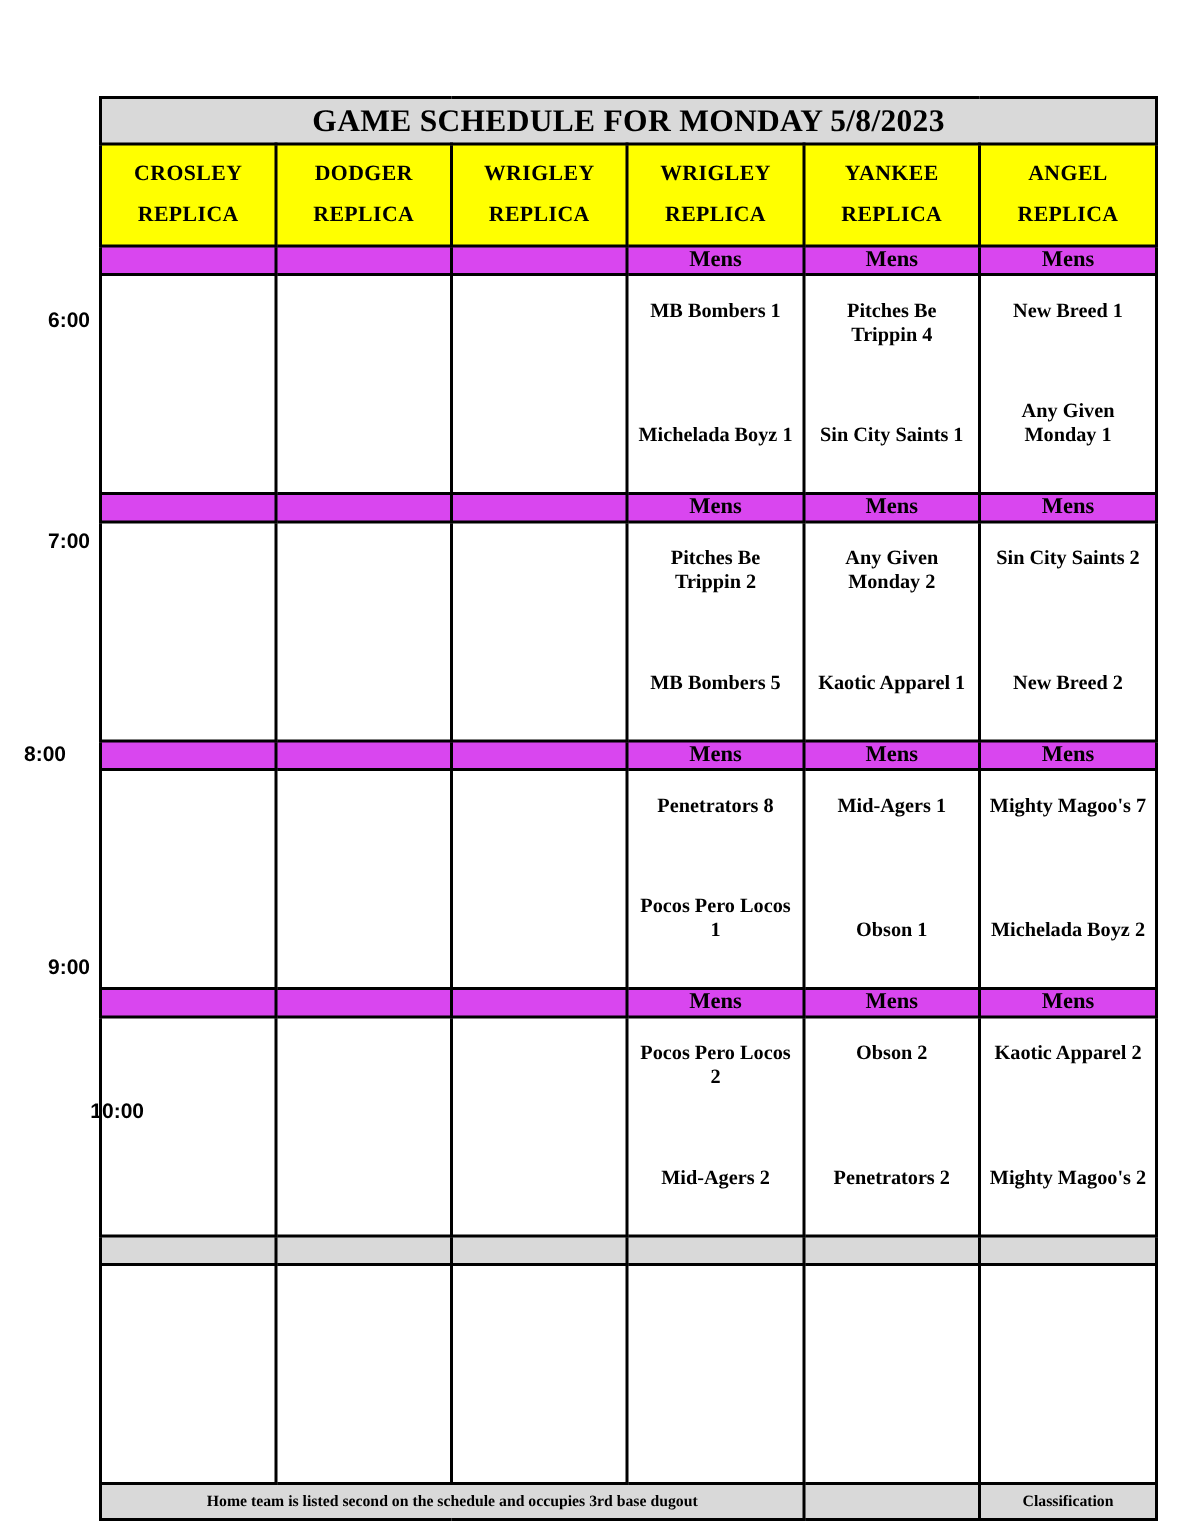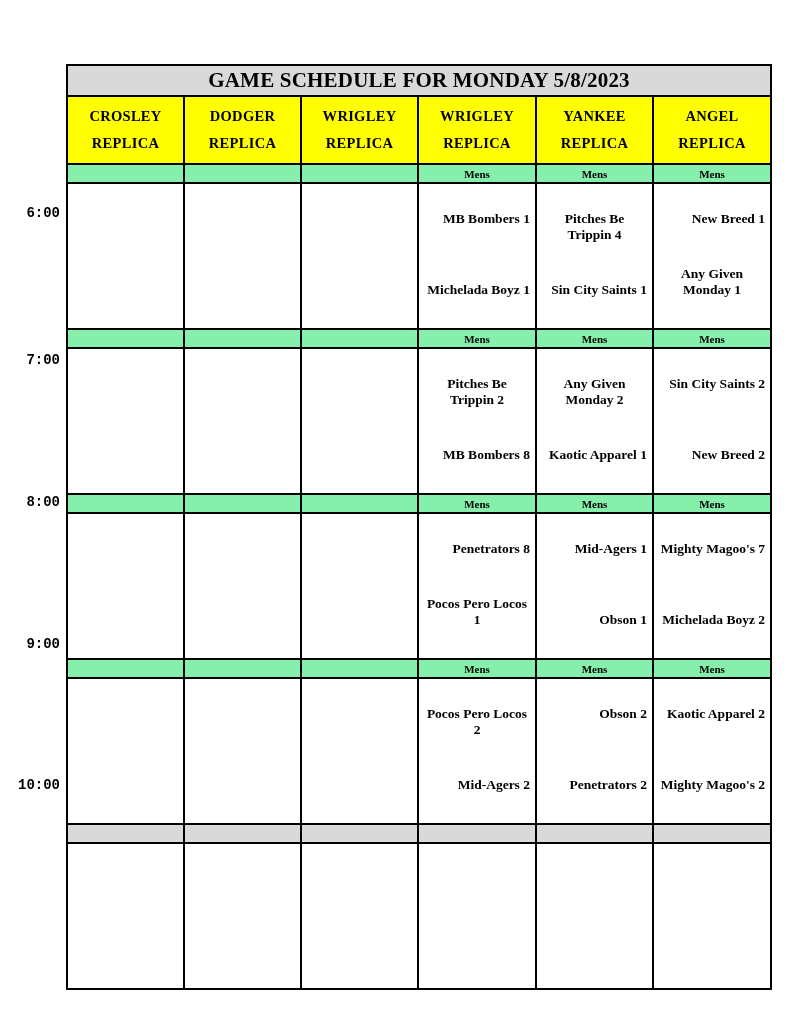--- a/index.html
+++ b/index.html
@@ -49,58 +49,57 @@
     font-size: 14.5px;
     height: 66px;
     line-height: 1.85;
     letter-spacing: 0.3px;
     margin-left: 39px;
   }
   .field-cell .ln {
     display: block;
   }
   .div-cell {
-    background: #86efac;
+    background: #d946ef;
     height: 17px;
-    font-size: 11px;
+    font-size: 15px;
     font-weight: bold;
   }
   .div-blank {
     background: #d9d9d9;
     height: 17px;
   }
   .game-cell {
     height: 124px;
     font-size: 13.5px;
     font-weight: bold;
     position: relative;
   }
   .game-inner {
     height: 144px;
     display: flex;
     flex-direction: column;
     justify-content: space-between;
     box-sizing: border-box;
-    padding: 27px 5px 30px 5px;
-    align-items: flex-end;
+    padding: 15px 5px 30px 5px;
   }
   .team {
     line-height: 1.18;
   }
   .empty-cell {
     height: 124px;
   }
   .hour-label {
     position: absolute;
     left: 0;
     width: 60px;
     text-align: right;
     font-size: 14px;
     font-weight: bold;
-    font-family: Liberation Mono, monospace;
+    font-family: Liberation Sans, sans-serif;
   }
   .footer-row td {
     height: 22px;
     background: #d9d9d9;
     font-size: 10.5px;
     font-weight: bold;
   }
   .footer-left {
     text-align: left;
     padding-left: 4px;
@@ -234,21 +233,21 @@
           </td>
           <td class="game-cell">
             <div class="game-inner">
               <div class="team"></div>
               <div class="team"></div>
             </div>
           </td>
           <td class="game-cell">
             <div class="game-inner">
               <div class="team">Pitches Be Trippin 2</div>
-              <div class="team">MB Bombers 8</div>
+              <div class="team">MB Bombers 5</div>
             </div>
           </td>
           <td class="game-cell">
             <div class="game-inner">
               <div class="team">Any Given Monday 2</div>
               <div class="team">Kaotic Apparel 1</div>
             </div>
           </td>
           <td class="game-cell">
             <div class="game-inner">
@@ -392,25 +391,30 @@
             </div>
           </td>
           <td class="empty-cell">
             <div class="game-inner">
               <div class="team"></div>
               <div class="team"></div>
             </div>
           </td>
         </tr>
 
+        <tr class="footer-row">
+          <td class="footer-left" colspan="4">Home team is listed second on the schedule and occupies 3rd base dugout</td>
+          <td class="footer-right"></td>
+          <td class="footer-right">Classification</td>
+        </tr>
       </tbody>
     </table>
   </div>
 
   <div class="hours-layer">
     <div class="hour-label" style="top:205px;">6:00</div>
     <div class="hour-label" style="top:352px;">7:00</div>
-    <div class="hour-label" style="top:494px;">8:00</div>
+    <div class="hour-label" style="top:494px;text-align:center;">8:00</div>
     <div class="hour-label" style="top:636px;">9:00</div>
-    <div class="hour-label" style="top:777px;">10:00</div>
+    <div class="hour-label" style="top:732px;padding-left:36px;">10:00</div>
   </div>
 
 </div>
 
 </body></html>

